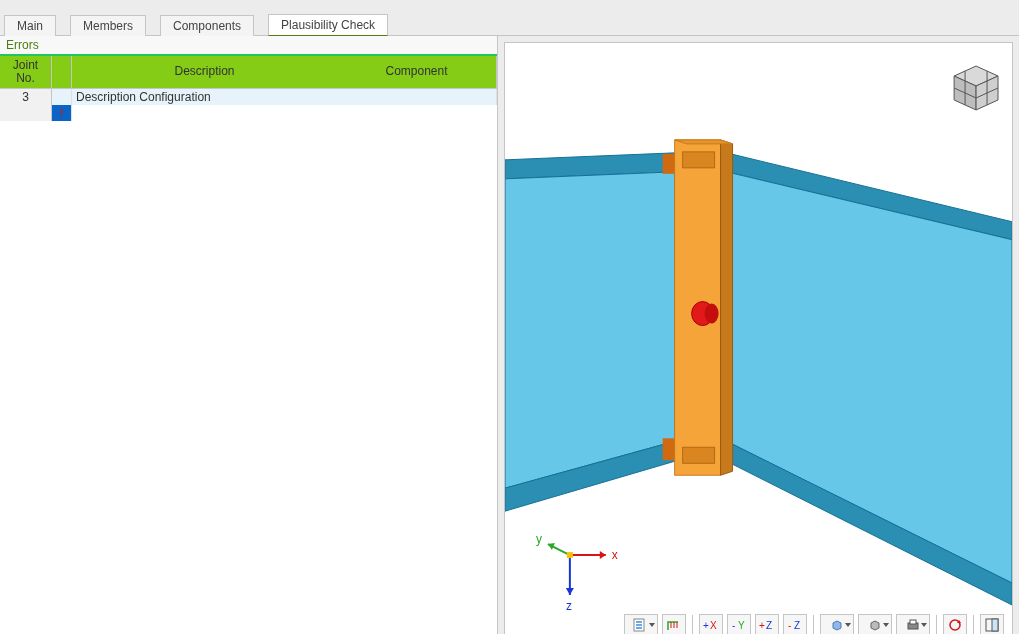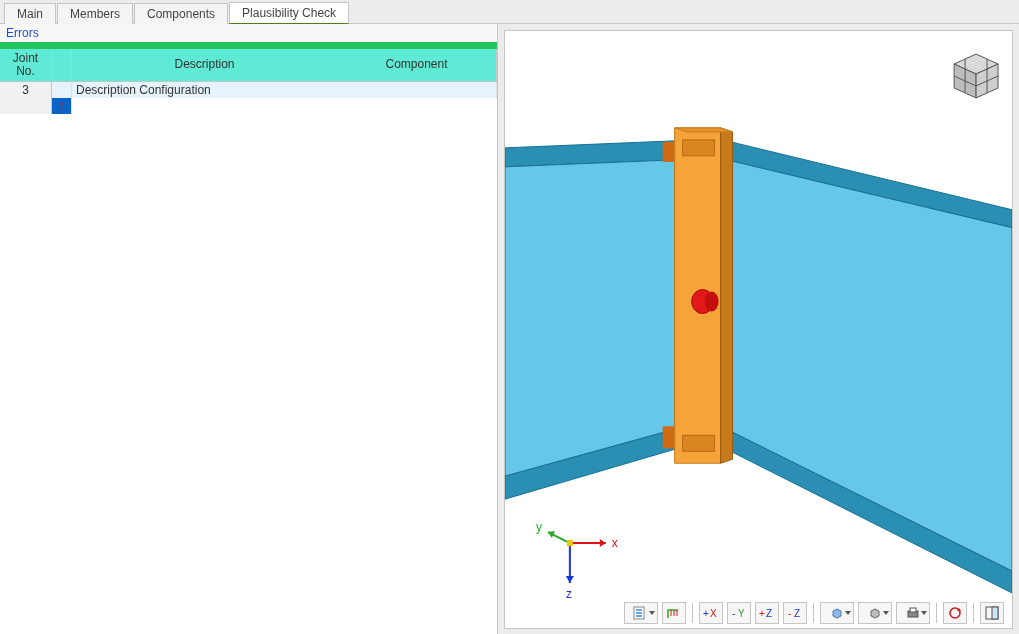--- a/index.html
+++ b/index.html
@@ -10,25 +10,25 @@
     width: 1019px;
     height: 634px;
     overflow: hidden;
     color: #333;
   }
 
   
   .tabstrip {
     display: flex;
     align-items: flex-end;
-    height: 24px;
+    height: 36px;
     background: #ececec;
     border-bottom: 1px solid #c5c5c5;
     padding-left: 4px;
-    gap: 1px;
+    gap: 14px;
   }
   .tab {
     padding: 3px 12px 3px 12px;
     border: 1px solid #c5c5c5;
     border-bottom: none;
     background: #f4f4f4;
     position: relative;
     top: 1px;
     color: #444;
     cursor: default;
@@ -56,31 +56,31 @@
     flex: 1;
     background: #ffffff;
     position: relative;
     margin: 6px 6px 6px 6px;
     border: 1px solid #c5c5c5;
   }
 
   
   .errors-header {
     padding: 2px 6px;
-    color: #1d4ed8;
+    color: #4d7c0f;
     font-weight: normal;
     background: #f8f8f8;
-    border-bottom: 7px solid #22c55e;
+    border-bottom: 2px solid #22c55e;
   }
 
   
   .grid-head-row {
     display: flex;
     border-bottom: 1px solid #c5c5c5;
-    background: #5eead4;
+    background: #84cc16;
   }
   .grid-head-row .gh {
     display: flex;
     align-items: center;
     justify-content: center;
     height: 32px;
     border-right: 1px solid #c5c5c5;
     text-align: center;
     line-height: 1.1;
     padding: 2px 4px;

